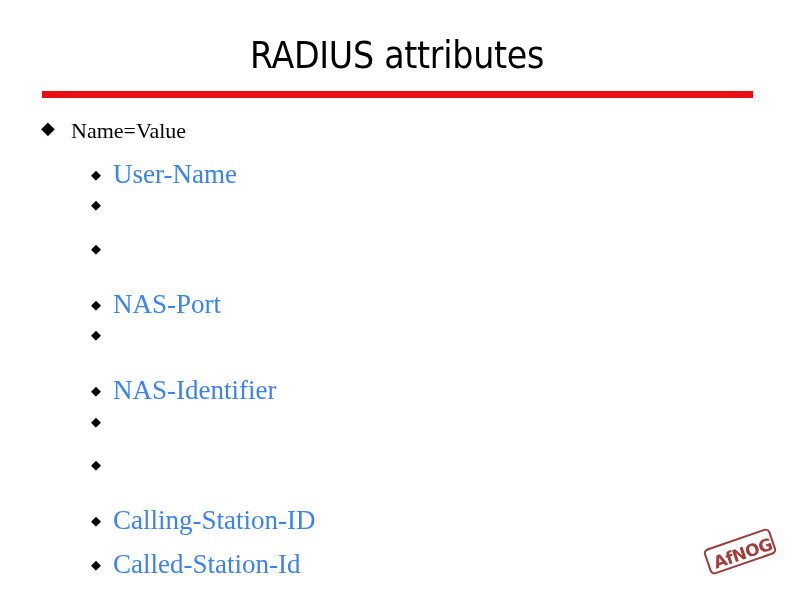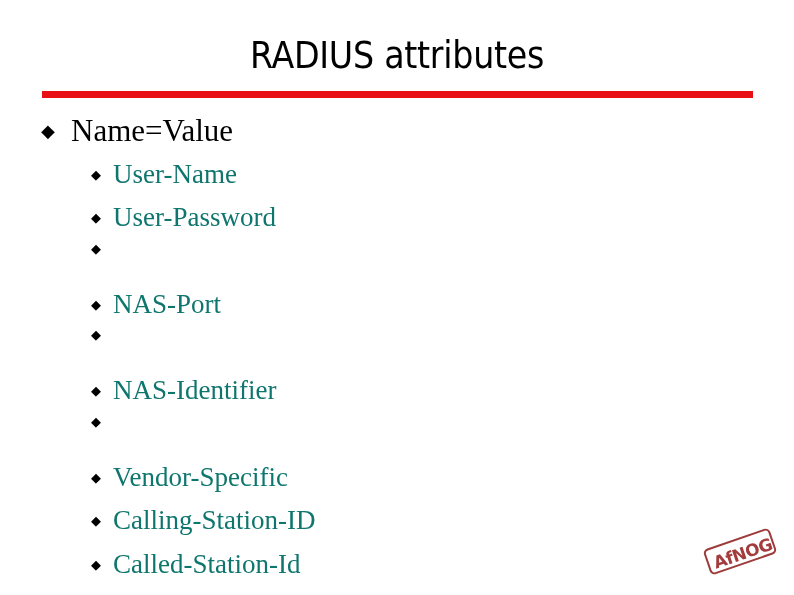--- a/index.html
+++ b/index.html
@@ -74,21 +74,21 @@
     font-size: 18px;
     line-height: 1;
     color: #000000;
     width: 30px;
     flex: 0 0 30px;
     position: relative;
     top: -4px;
   }
   .level1 .bullet-text {
     font-family: "Liberation Serif", serif;
-    font-size: 31px;
+    font-size: 22px;
     line-height: 34px;
     color: #000000;
     white-space: nowrap;
   }
 
   
   .level2 {
     padding-left: 91px;
     height: 43.3px;
   }
@@ -99,21 +99,21 @@
     color: #000000;
     width: 22px;
     flex: 0 0 22px;
     position: relative;
     top: -4px;
   }
   .level2 .bullet-text {
     font-family: "Liberation Serif", serif;
     font-size: 27px;
     line-height: 31px;
-    color: #0f766e;
+    color: #3b82f6;
     white-space: nowrap;
   }
 
   
   .afnog-logo {
     position: absolute;
     left: 703px;
     top: 526px;
     width: 76px;
     height: 56px;
@@ -162,21 +162,20 @@
       <span class="bullet-text">Name=Value</span>
     </div>
 
     <div class="bullet-row level2">
       <span class="bullet-glyph">◆</span>
       <span class="bullet-text">User-Name</span>
     </div>
 
     <div class="bullet-row level2">
       <span class="bullet-glyph">◆</span>
-      <span class="bullet-text">User-Password</span>
     </div>
 
     <div class="bullet-row level2">
       <span class="bullet-glyph">◆</span>
     </div>
 
     <div class="bullet-row level2">
       <span class="bullet-glyph">◆</span>
       <span class="bullet-text">NAS-Port</span>
     </div>
@@ -189,21 +188,20 @@
       <span class="bullet-glyph">◆</span>
       <span class="bullet-text">NAS-Identifier</span>
     </div>
 
     <div class="bullet-row level2">
       <span class="bullet-glyph">◆</span>
     </div>
 
     <div class="bullet-row level2">
       <span class="bullet-glyph">◆</span>
-      <span class="bullet-text">Vendor-Specific</span>
     </div>
 
     <div class="bullet-row level2">
       <span class="bullet-glyph">◆</span>
       <span class="bullet-text">Calling-Station-ID</span>
     </div>
 
     <div class="bullet-row level2">
       <span class="bullet-glyph">◆</span>
       <span class="bullet-text">Called-Station-Id</span>

